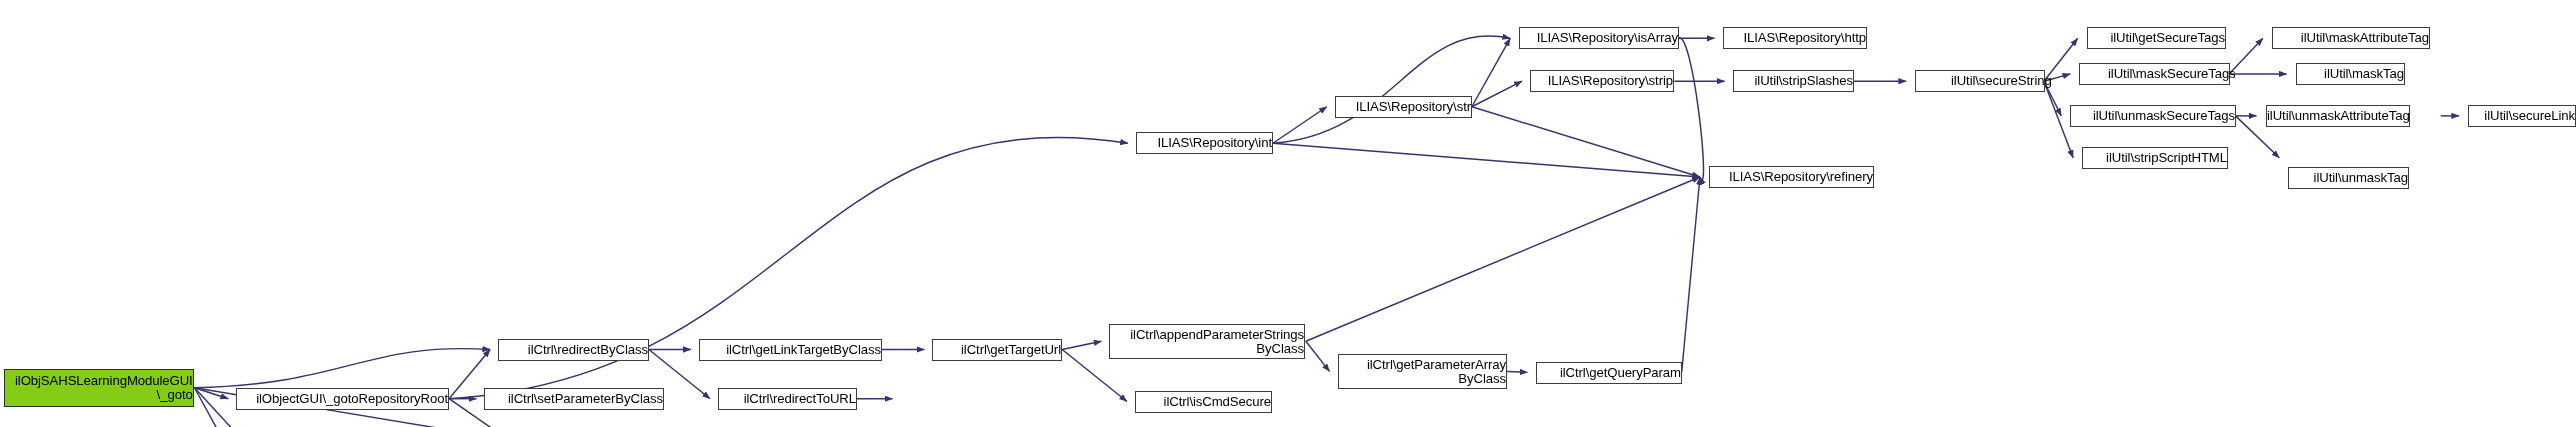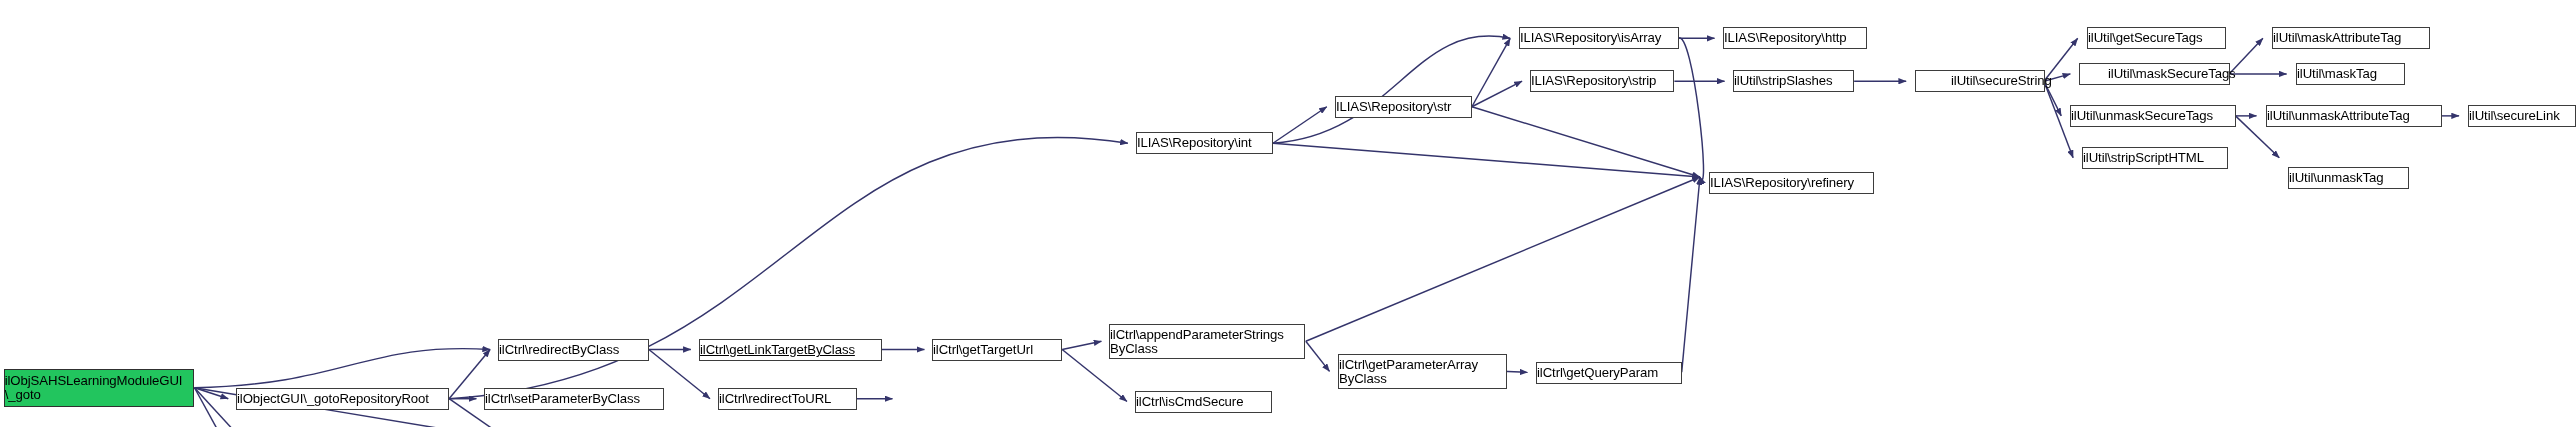--- a/index.html
+++ b/index.html
@@ -27,27 +27,27 @@
     position: absolute;
     box-sizing: border-box;
     border: 0.9px solid #3d3d3d;
     background: #ffffff;
     color: #000000;
     font-size: 13.2px;
     line-height: 13.7px;
     display: flex;
     align-items: center;
     justify-content: center;
-    text-align: left;
+    text-align: right;
     white-space: pre;
     letter-spacing: -0.1px;
     z-index: 2;
   }
   .node.root {
-    background: #22c55e;
+    background: #84cc16;
     border: 0.9px solid #303030;
   }
   .node .lbl {
     display: block;
     width: 100%;
   }
 </style>
 </head>
 <body>
 
@@ -95,40 +95,40 @@
       <path d="M2442,81 L2505,81" fill="none" stroke="#34346b" stroke-width="1.6" marker-end="url(#ah)"></path>
       <path d="M2449,127 L2472,127" fill="none" stroke="#34346b" stroke-width="1.6" marker-end="url(#ah)"></path>
       <path d="M2449,127 L2497,173" fill="none" stroke="#34346b" stroke-width="1.6" marker-end="url(#ah)"></path>
       <path d="M2674,127 L2694,127" fill="none" stroke="#34346b" stroke-width="1.6" marker-end="url(#ah)"></path>
     </svg>
 <div class="node root" style="left: 3.7px; top: 369px; width: 190px; height: 38px;"><span class="lbl">ilObjSAHSLearningModuleGUI
 \_goto</span></div>
     <div class="node" style="left: 236px; top: 388px; width: 213px; height: 22px;"><span class="lbl">ilObjectGUI\_gotoRepositoryRoot</span></div>
     <div class="node" style="left: 498px; top: 339px; width: 151px; height: 22px;"><span class="lbl">ilCtrl\redirectByClass</span></div>
     <div class="node" style="left: 484px; top: 388px; width: 180px; height: 22px;"><span class="lbl">ilCtrl\setParameterByClass</span></div>
-    <div class="node" style="left: 699px; top: 339px; width: 183px; height: 22px; text-decoration: underline;"><span class="lbl">ilCtrl\getLinkTargetByClass</span></div>
+    <div class="node" style="left: 699px; top: 339px; width: 183px; height: 22px;"><span class="lbl">ilCtrl\getLinkTargetByClass</span></div>
     <div class="node" style="left: 718px; top: 388px; width: 139px; height: 22px;"><span class="lbl">ilCtrl\redirectToURL</span></div>
     <div class="node" style="left: 932px; top: 339px; width: 130px; height: 22px;"><span class="lbl">ilCtrl\getTargetUrl</span></div>
     <div class="node" style="left: 1109px; top: 324px; width: 196px; height: 35px;"><span class="lbl">ilCtrl\appendParameterStrings
 ByClass</span></div>
     <div class="node" style="left: 1135px; top: 391px; width: 137px; height: 22px;"><span class="lbl">ilCtrl\isCmdSecure</span></div>
     <div class="node" style="left: 1338px; top: 354px; width: 169px; height: 35px;"><span class="lbl">ilCtrl\getParameterArray
 ByClass</span></div>
     <div class="node" style="left: 1536px; top: 362px; width: 146px; height: 22px;"><span class="lbl">ilCtrl\getQueryParam</span></div>
     <div class="node" style="left: 1136px; top: 132px; width: 137px; height: 22px;"><span class="lbl">ILIAS\Repository\int</span></div>
     <div class="node" style="left: 1335px; top: 96px; width: 137px; height: 22px;"><span class="lbl">ILIAS\Repository\str</span></div>
     <div class="node" style="left: 1519px; top: 27px; width: 160px; height: 22px;"><span class="lbl">ILIAS\Repository\isArray</span></div>
     <div class="node" style="left: 1530px; top: 70px; width: 144px; height: 22px;"><span class="lbl">ILIAS\Repository\strip</span></div>
     <div class="node" style="left: 1723px; top: 27px; width: 144px; height: 22px;"><span class="lbl">ILIAS\Repository\http</span></div>
     <div class="node" style="left: 1733px; top: 70px; width: 121px; height: 22px;"><span class="lbl">ilUtil\stripSlashes</span></div>
-    <div class="node" style="left: 1709px; top: 166px; width: 165px; height: 22px; margin-top: 6px;"><span class="lbl">ILIAS\Repository\refinery</span></div>
+    <div class="node" style="left: 1709px; top: 166px; width: 165px; height: 22px;"><span class="lbl">ILIAS\Repository\refinery</span></div>
     <div class="node" style="left: 1915px; top: 70px; width: 130px; height: 22px; padding-left: 35px;"><span class="lbl">ilUtil\secureString</span></div>
     <div class="node" style="left: 2087px; top: 27px; width: 139px; height: 22px;"><span class="lbl">ilUtil\getSecureTags</span></div>
     <div class="node" style="left: 2079px; top: 63px; width: 151px; height: 22px; padding-left: 28px;"><span class="lbl">ilUtil\maskSecureTags</span></div>
     <div class="node" style="left: 2070px; top: 105px; width: 166px; height: 22px;"><span class="lbl">ilUtil\unmaskSecureTags</span></div>
     <div class="node" style="left: 2082px; top: 147px; width: 146px; height: 22px;"><span class="lbl">ilUtil\stripScriptHTML</span></div>
     <div class="node" style="left: 2272px; top: 27px; width: 158px; height: 22px;"><span class="lbl">ilUtil\maskAttributeTag</span></div>
     <div class="node" style="left: 2296px; top: 63px; width: 109px; height: 22px;"><span class="lbl">ilUtil\maskTag</span></div>
-    <div class="node" style="left: 2266px; top: 105px; width: 176px; height: 22px;"><span class="lbl">ilUtil\unmaskAttributeTag</span></div>
+    <div class="node" style="left: 2266px; top: 105px; width: 144px; height: 22px;"><span class="lbl">ilUtil\unmaskAttributeTag</span></div>
     <div class="node" style="left: 2288px; top: 147px; width: 121px; height: 22px; margin-top: 20px;"><span class="lbl">ilUtil\unmaskTag</span></div>
     <div class="node" style="left: 2468px; top: 105px; width: 108px; height: 22px;"><span class="lbl">ilUtil\secureLink</span></div>
   </div>
 
 
 </body></html>

